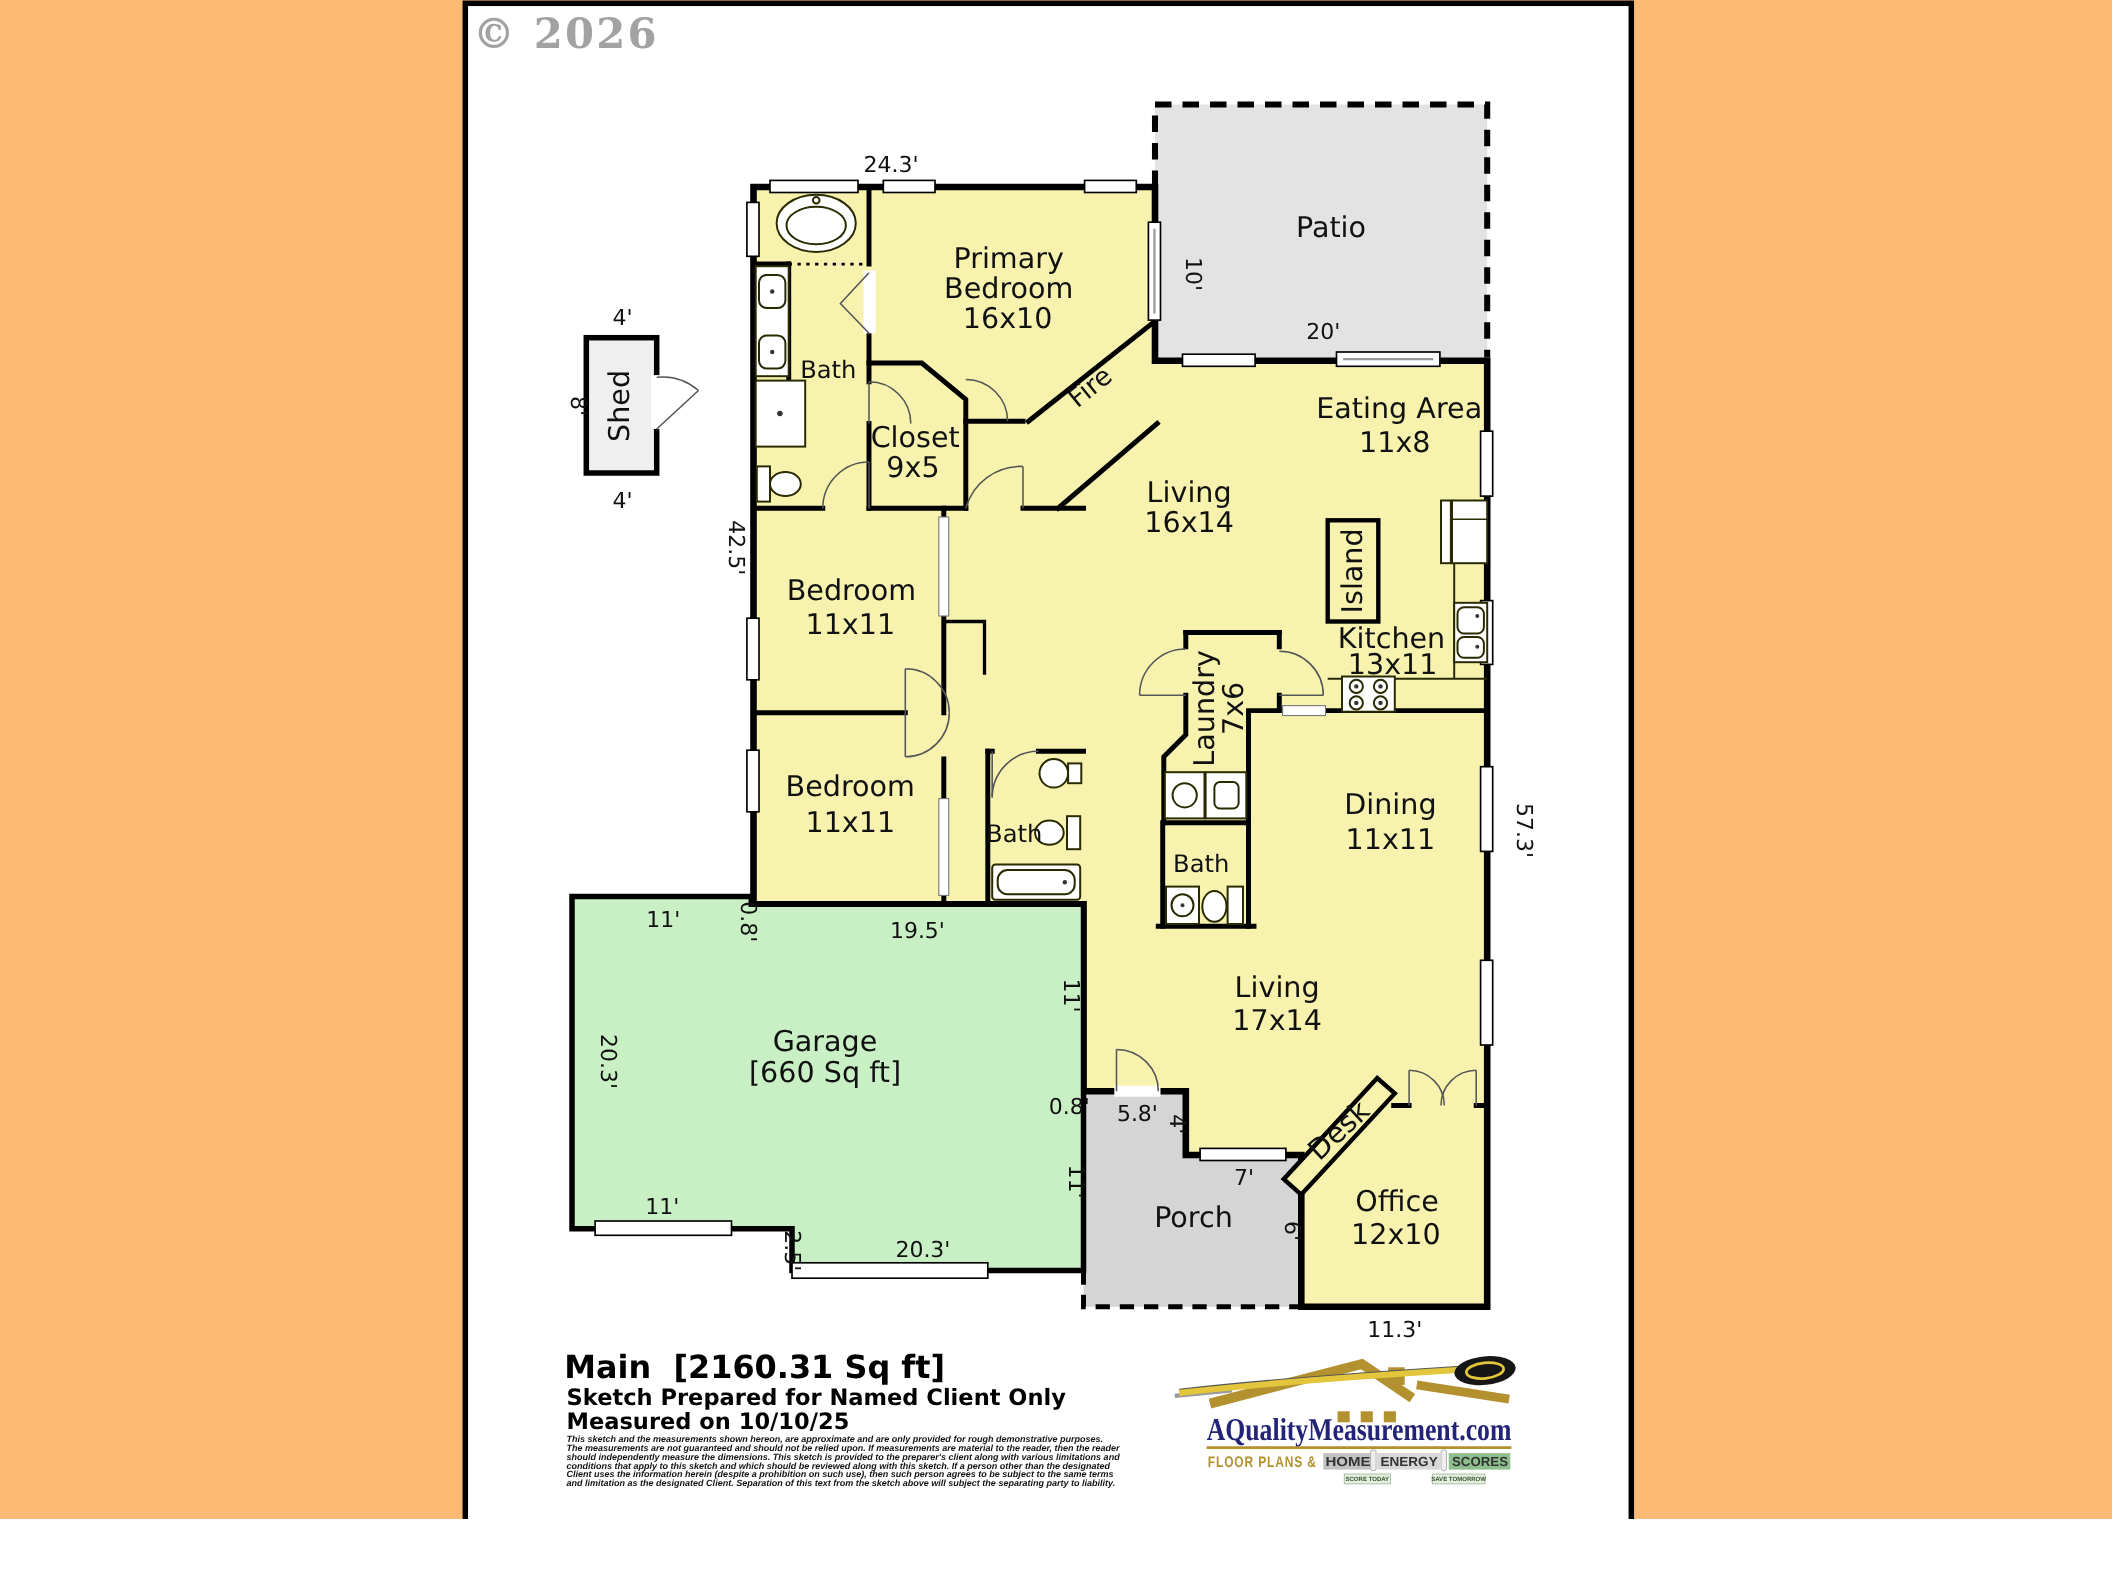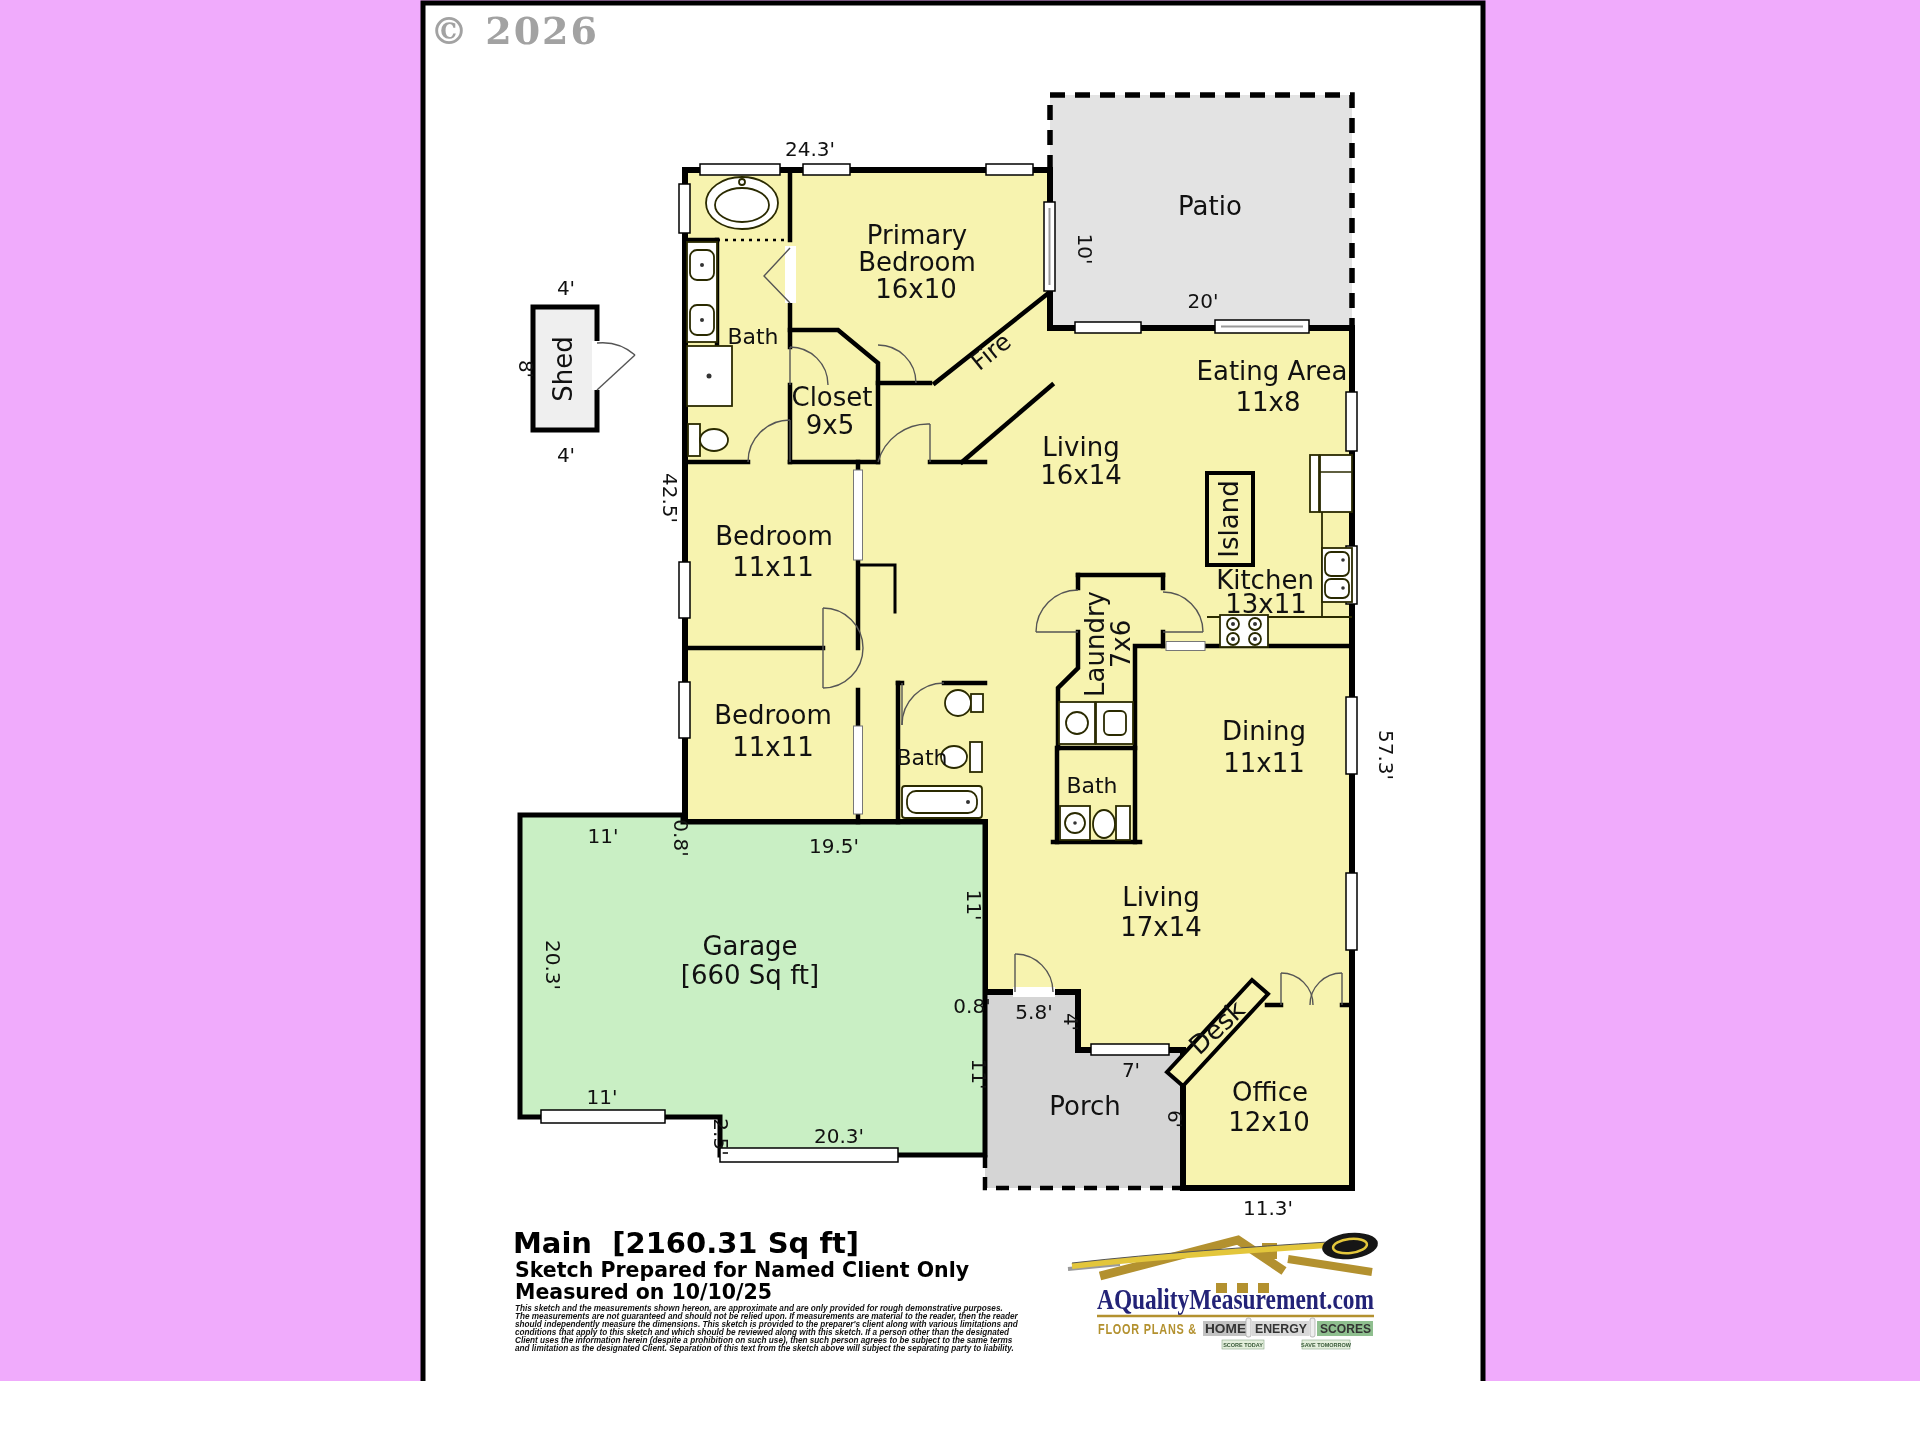--- a/index.html
+++ b/index.html
@@ -1,16 +1,16 @@
 <!DOCTYPE html>
 <html><head>
 <meta charset="utf-8">
 <style>
   html,body{margin:0;padding:0;background:#fff;}
-  #stage{position:relative;width:1920px;height:1381px;background:#f0abfc;overflow:hidden;}
+  #stage{position:relative;width:1920px;height:1381px;background:#fdba74;overflow:hidden;}
   svg{position:absolute;left:0;top:0;}
   .wall{stroke:#000;stroke-width:4.5;fill:none;stroke-linecap:square}
   .wall3{stroke:#000;stroke-width:3;fill:none;stroke-linecap:square}
   .fix{stroke:#2a2a00;stroke-width:1.8;fill:#fff}
   .fixo{stroke:#2a2a00;stroke-width:1.8;fill:none}
   .arc{stroke:#555;stroke-width:1.4;fill:none}
   .leaf{stroke:#555;stroke-width:1.4;fill:none}
   .win{fill:#fff;stroke:#000;stroke-width:1.5}
   .gap{fill:#fff;stroke:none}
   .pocket{fill:#fff;stroke:#777;stroke-width:1}

